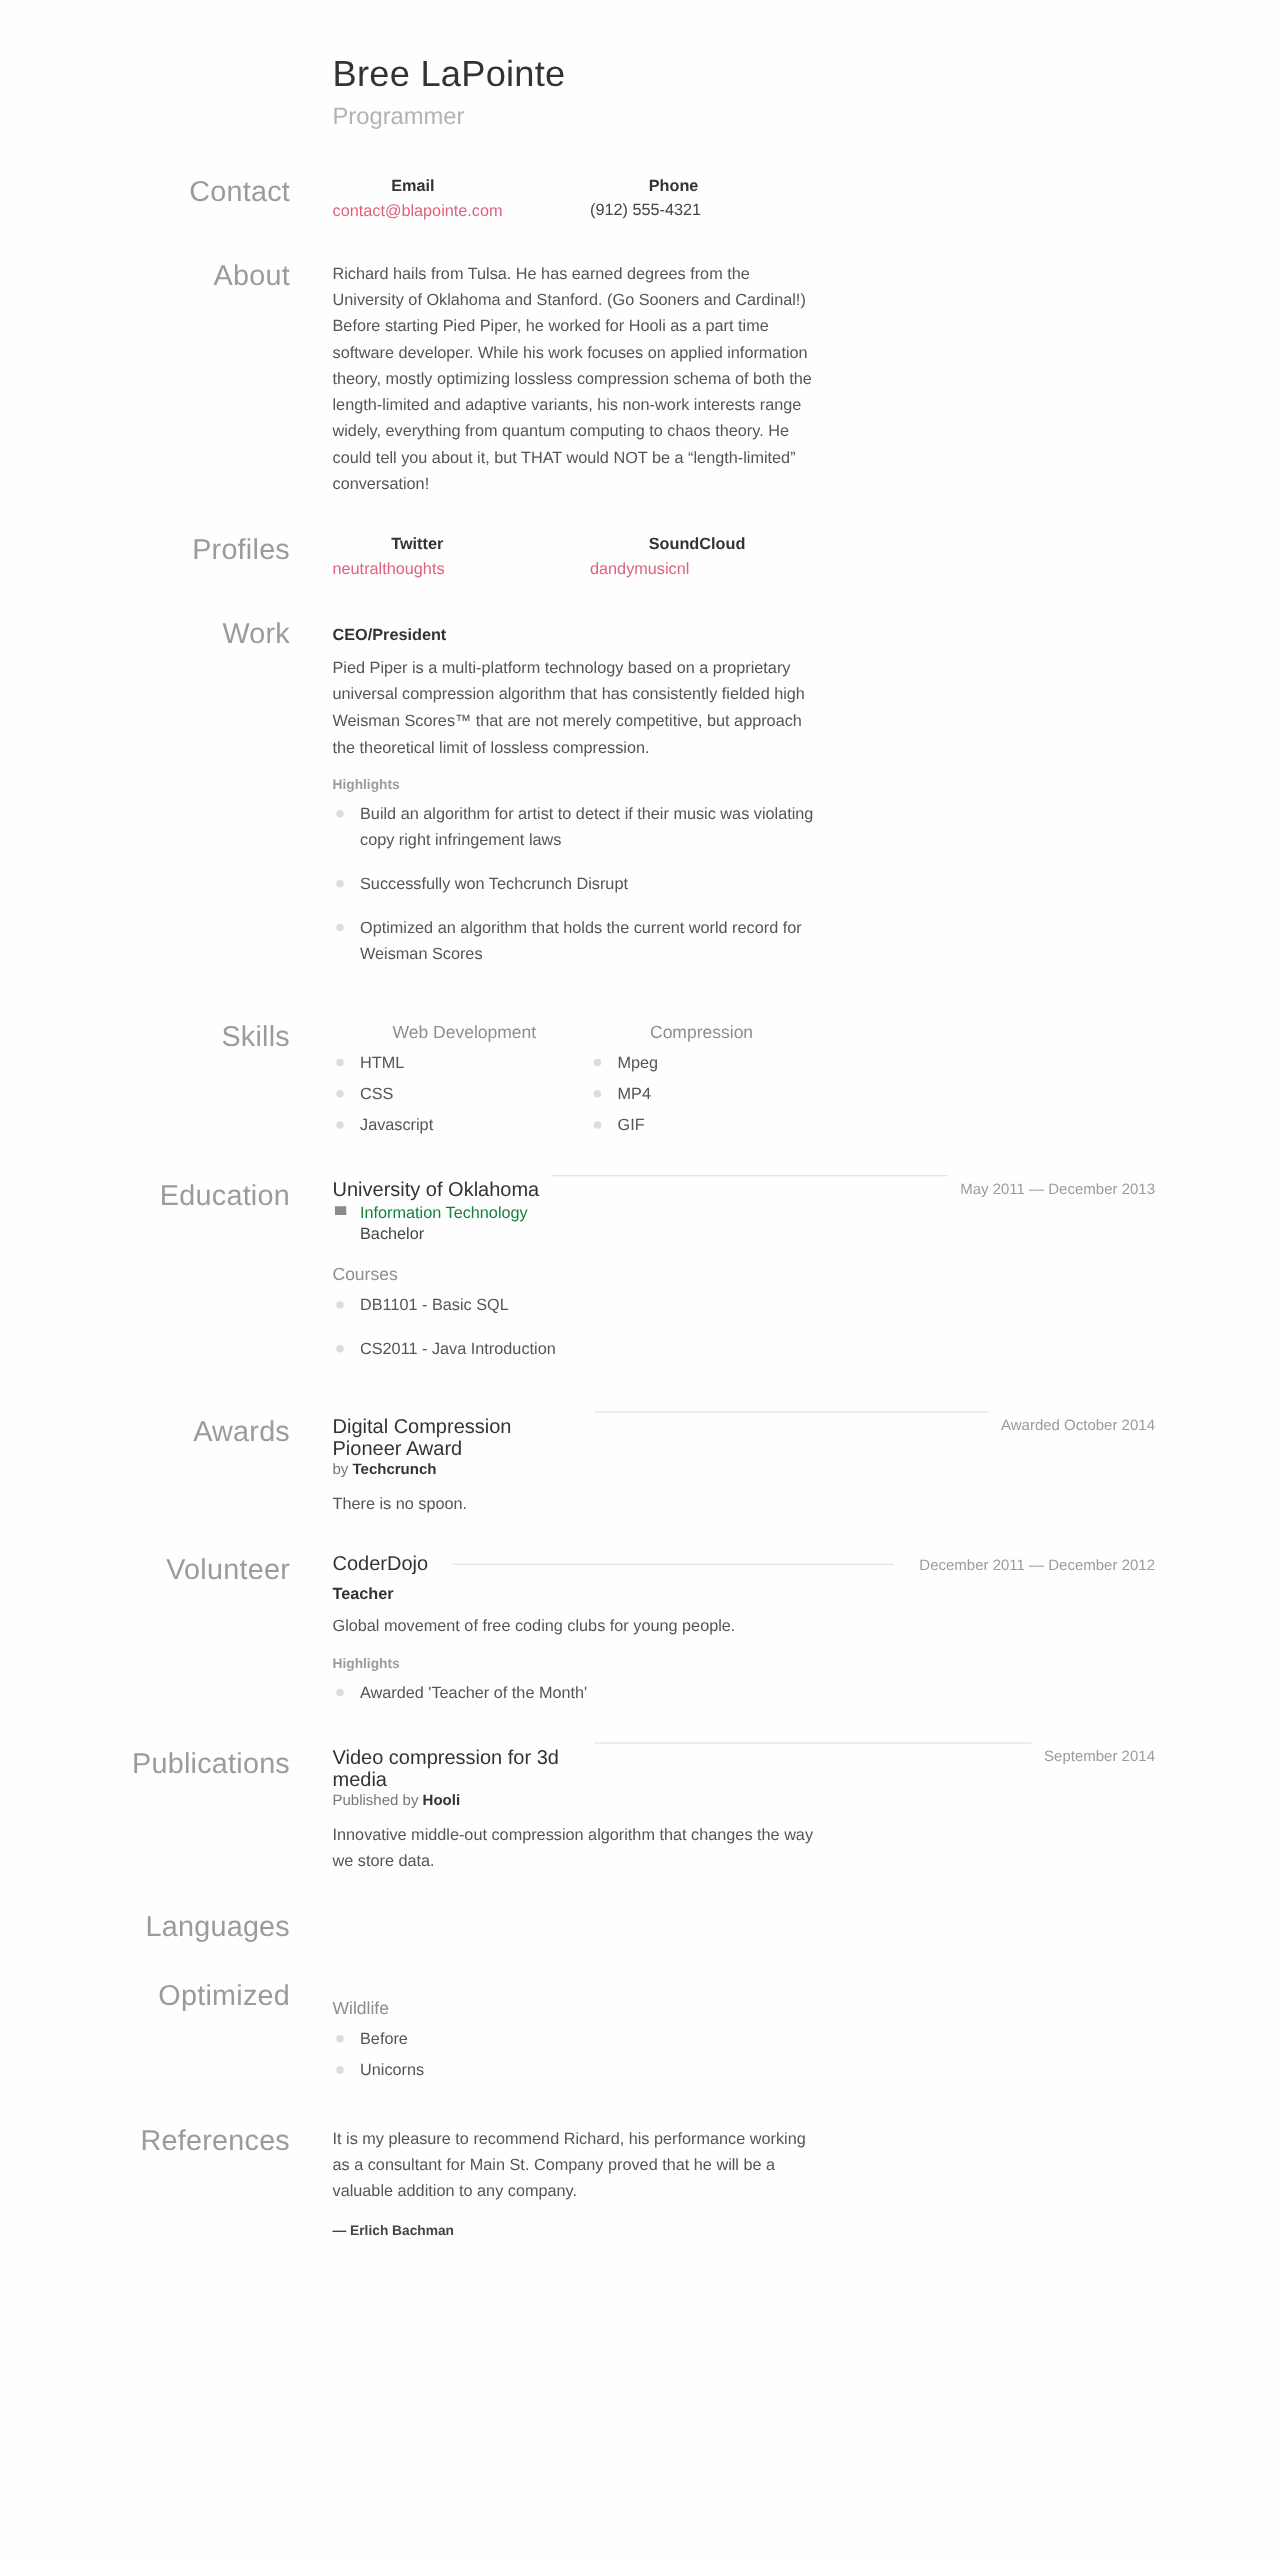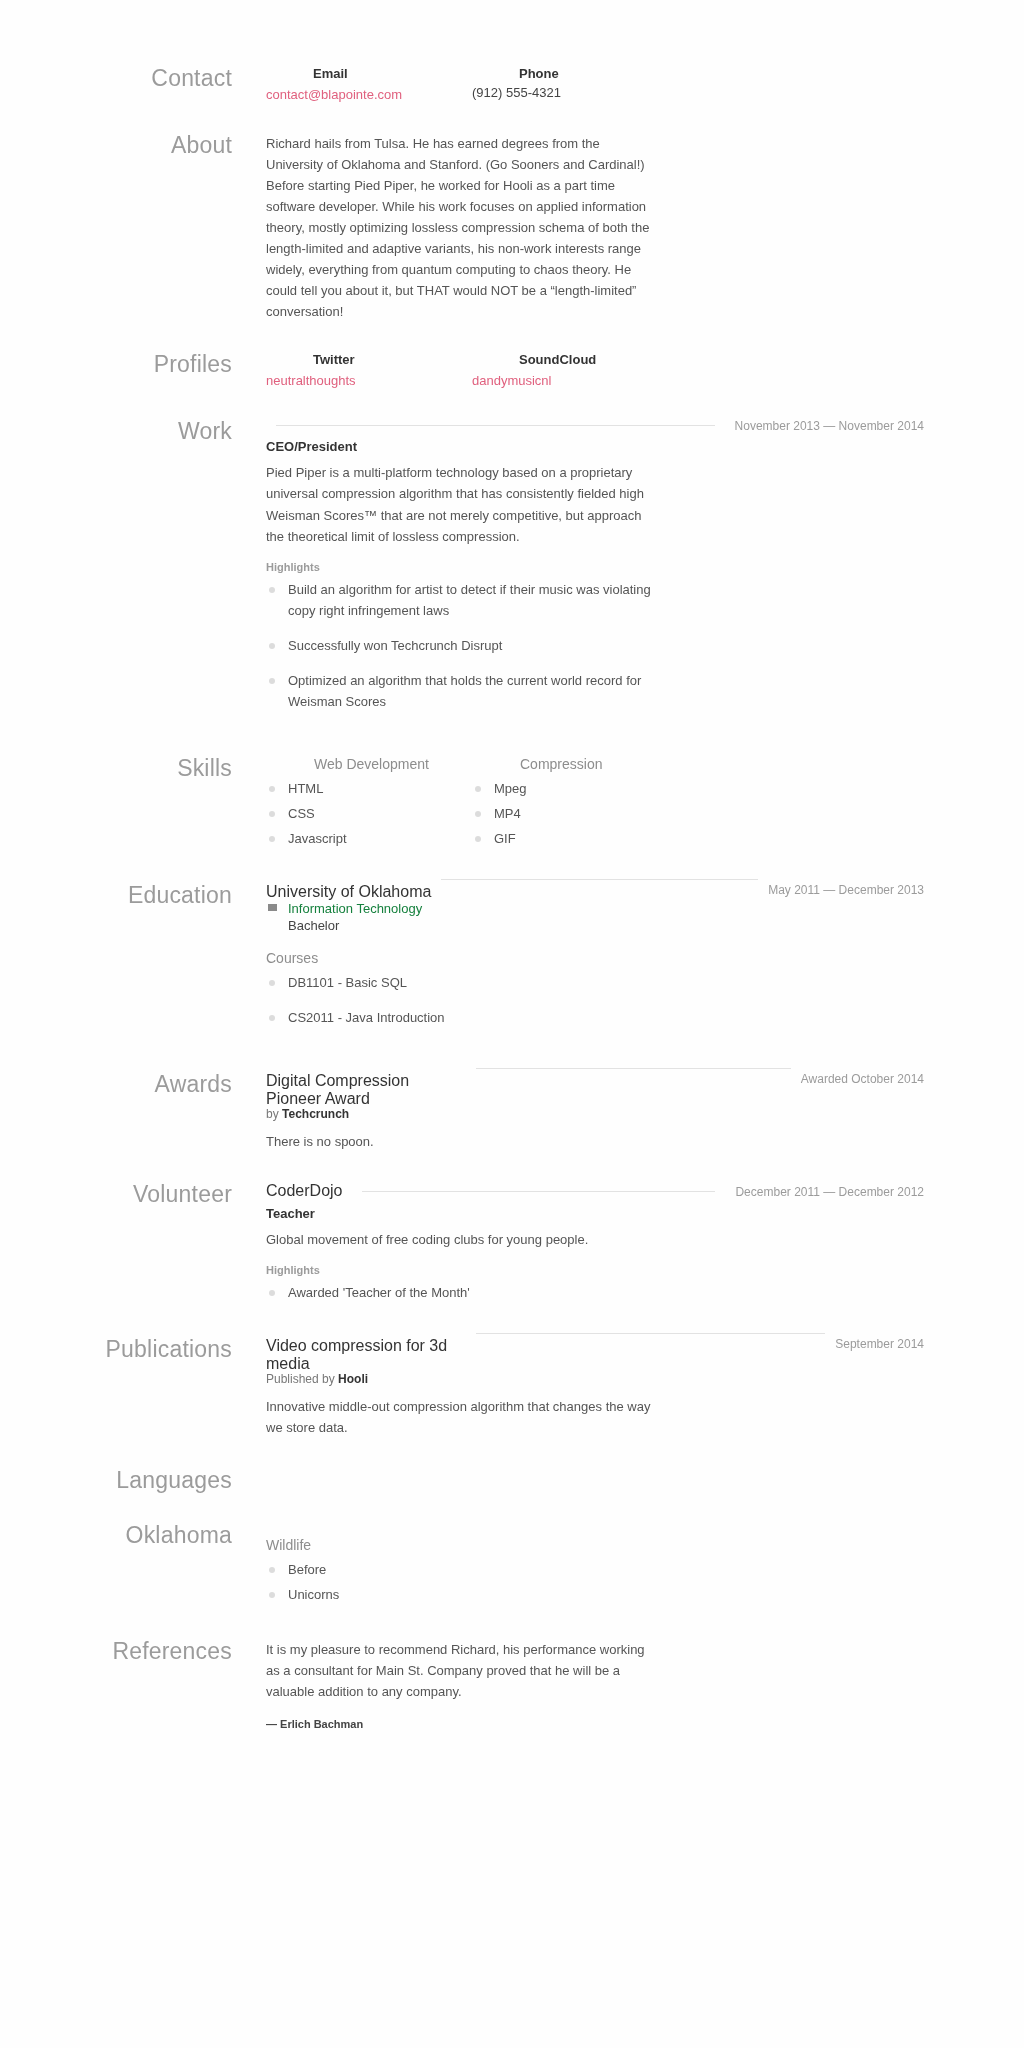--- a/index.html
+++ b/index.html
@@ -189,20 +189,24 @@
   .quote-author { font-size: 11px; font-weight: bold; color: #444; margin-top: 16px; }
   .empty-block { min-height: 14px; }
 </style>
 </head>
 <body>
 
 <div class="page">
 
   <div class="row header">
     <div class="label"></div>
+    <div class="content">
+      <h1 class="name">Bree LaPointe</h1>
+      <p class="role">Programmer</p>
+    </div>
   </div>
 
   <div class="row section">
     <div class="label">Contact</div>
     <div class="content">
       <div class="pairs">
         <div class="pair">
           <div class="pair-label">Email</div>
           <a class="link" href="#">contact@blapointe.com</a>
         </div>
@@ -233,24 +237,20 @@
           <div class="pair-label">SoundCloud</div>
           <a class="link" href="#">dandymusicnl</a>
         </div>
       </div>
     </div>
   </div>
 
   <div class="row section">
     <div class="label">Work</div>
     <div class="content">
-      <div class="entry-head">
-        <span class="rule"></span>
-        <span class="entry-date">November 2013 — November 2014</span>
-      </div>
       <div class="entry-sub">CEO/President</div>
       <div class="para">Pied Piper is a multi-platform technology based on a proprietary universal compression algorithm that has consistently fielded high Weisman Scores™ that are not merely competitive, but approach the theoretical limit of lossless compression.</div>
       <div class="sub-head">Highlights</div>
       <ul class="bullets spaced">
         <li>Build an algorithm for artist to detect if their music was violating copy right infringement laws</li>
         <li>Successfully won Techcrunch Disrupt</li>
         <li>Optimized an algorithm that holds the current world record for Weisman Scores</li>
       </ul>
     </div>
   </div>
@@ -353,21 +353,21 @@
   </div>
 
   <div class="row section">
     <div class="label">Languages</div>
     <div class="content">
       <div class="empty-block"></div>
     </div>
   </div>
 
   <div class="row section">
-    <div class="label">Oklahoma</div>
+    <div class="label">Optimized</div>
     <div class="content">
       <div class="sub-head big">Wildlife</div>
       <ul class="bullets">
         <li>Before</li>
         <li>Unicorns</li>
       </ul>
     </div>
   </div>
 
   <div class="row section">

